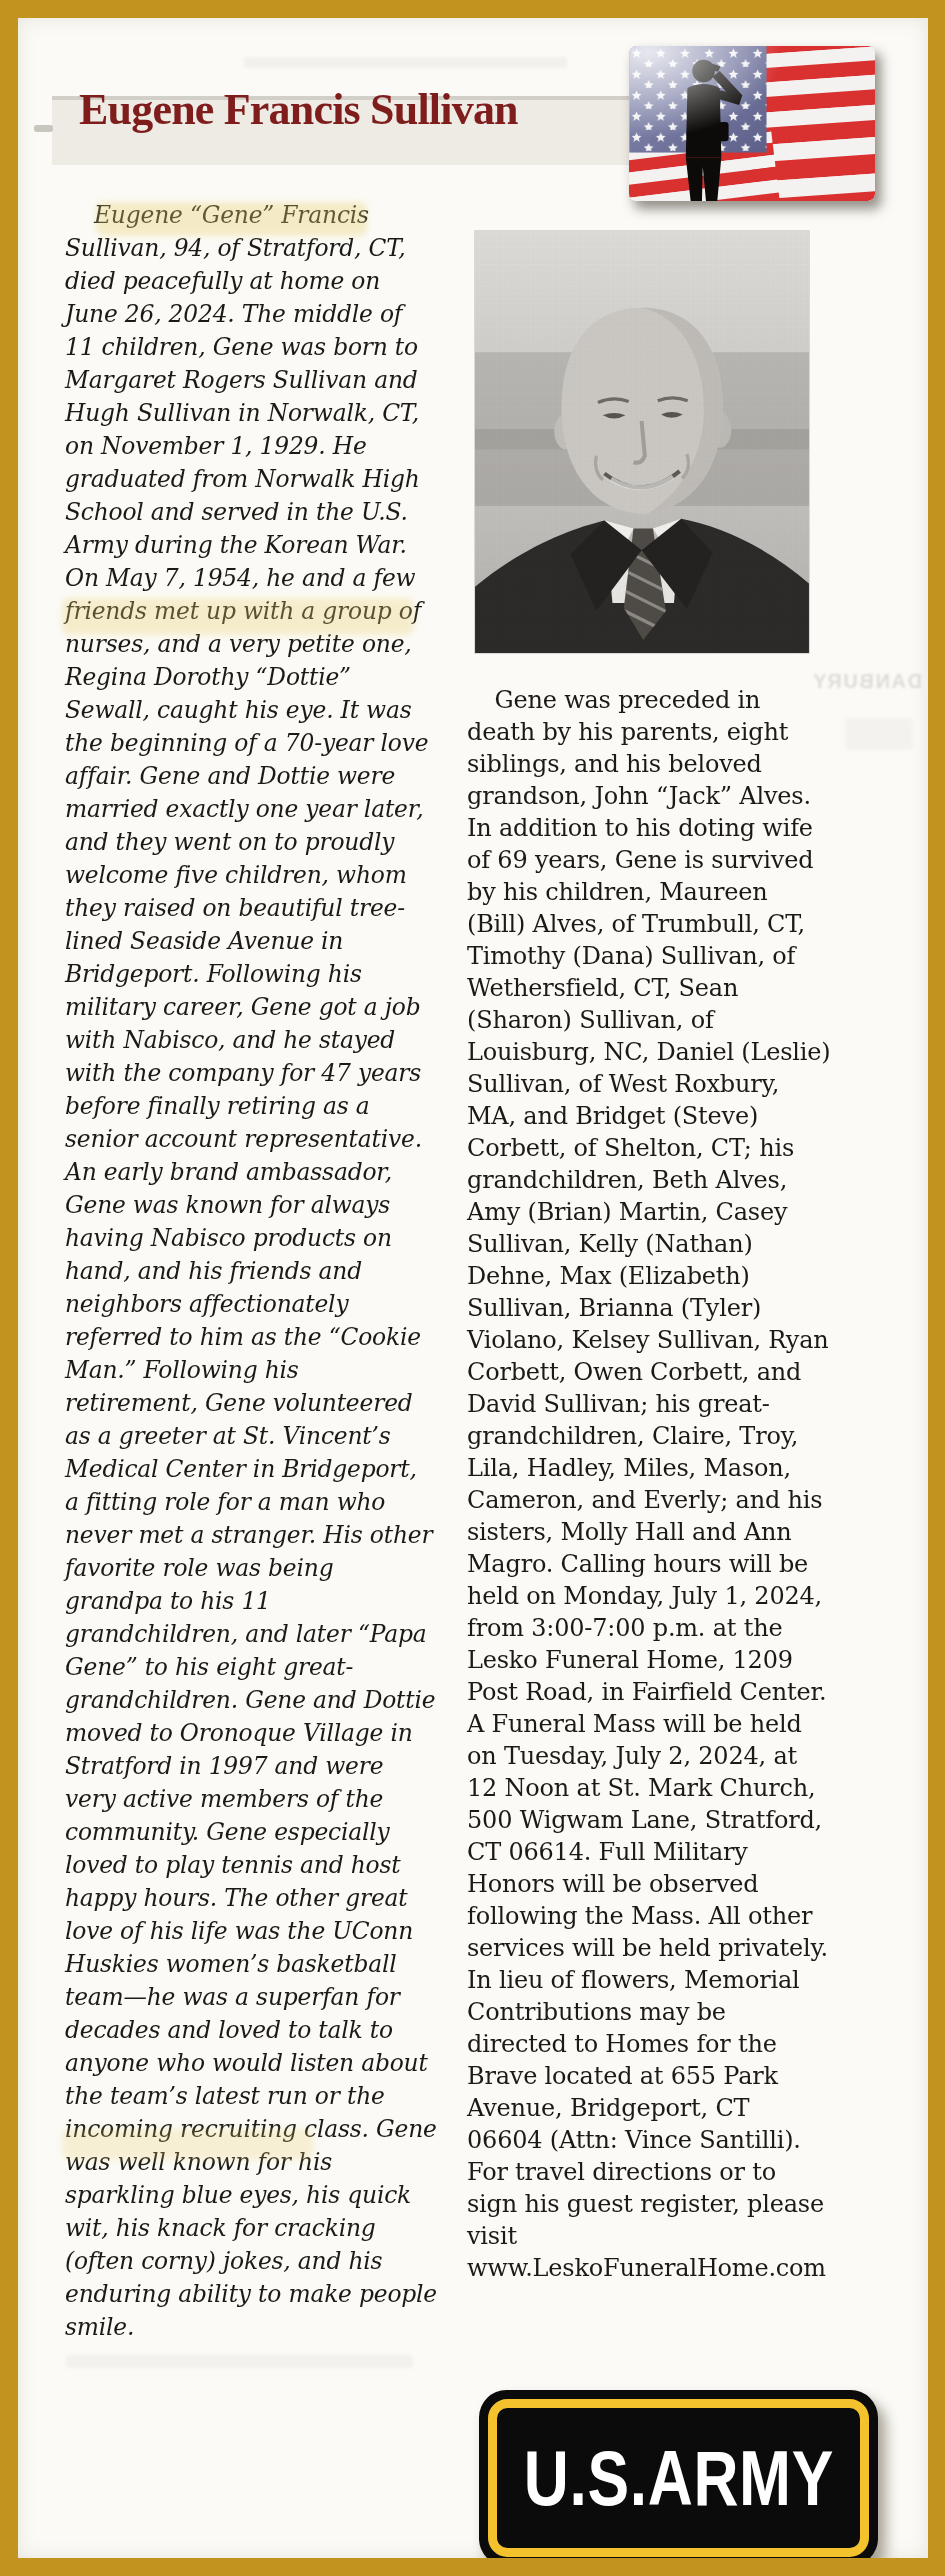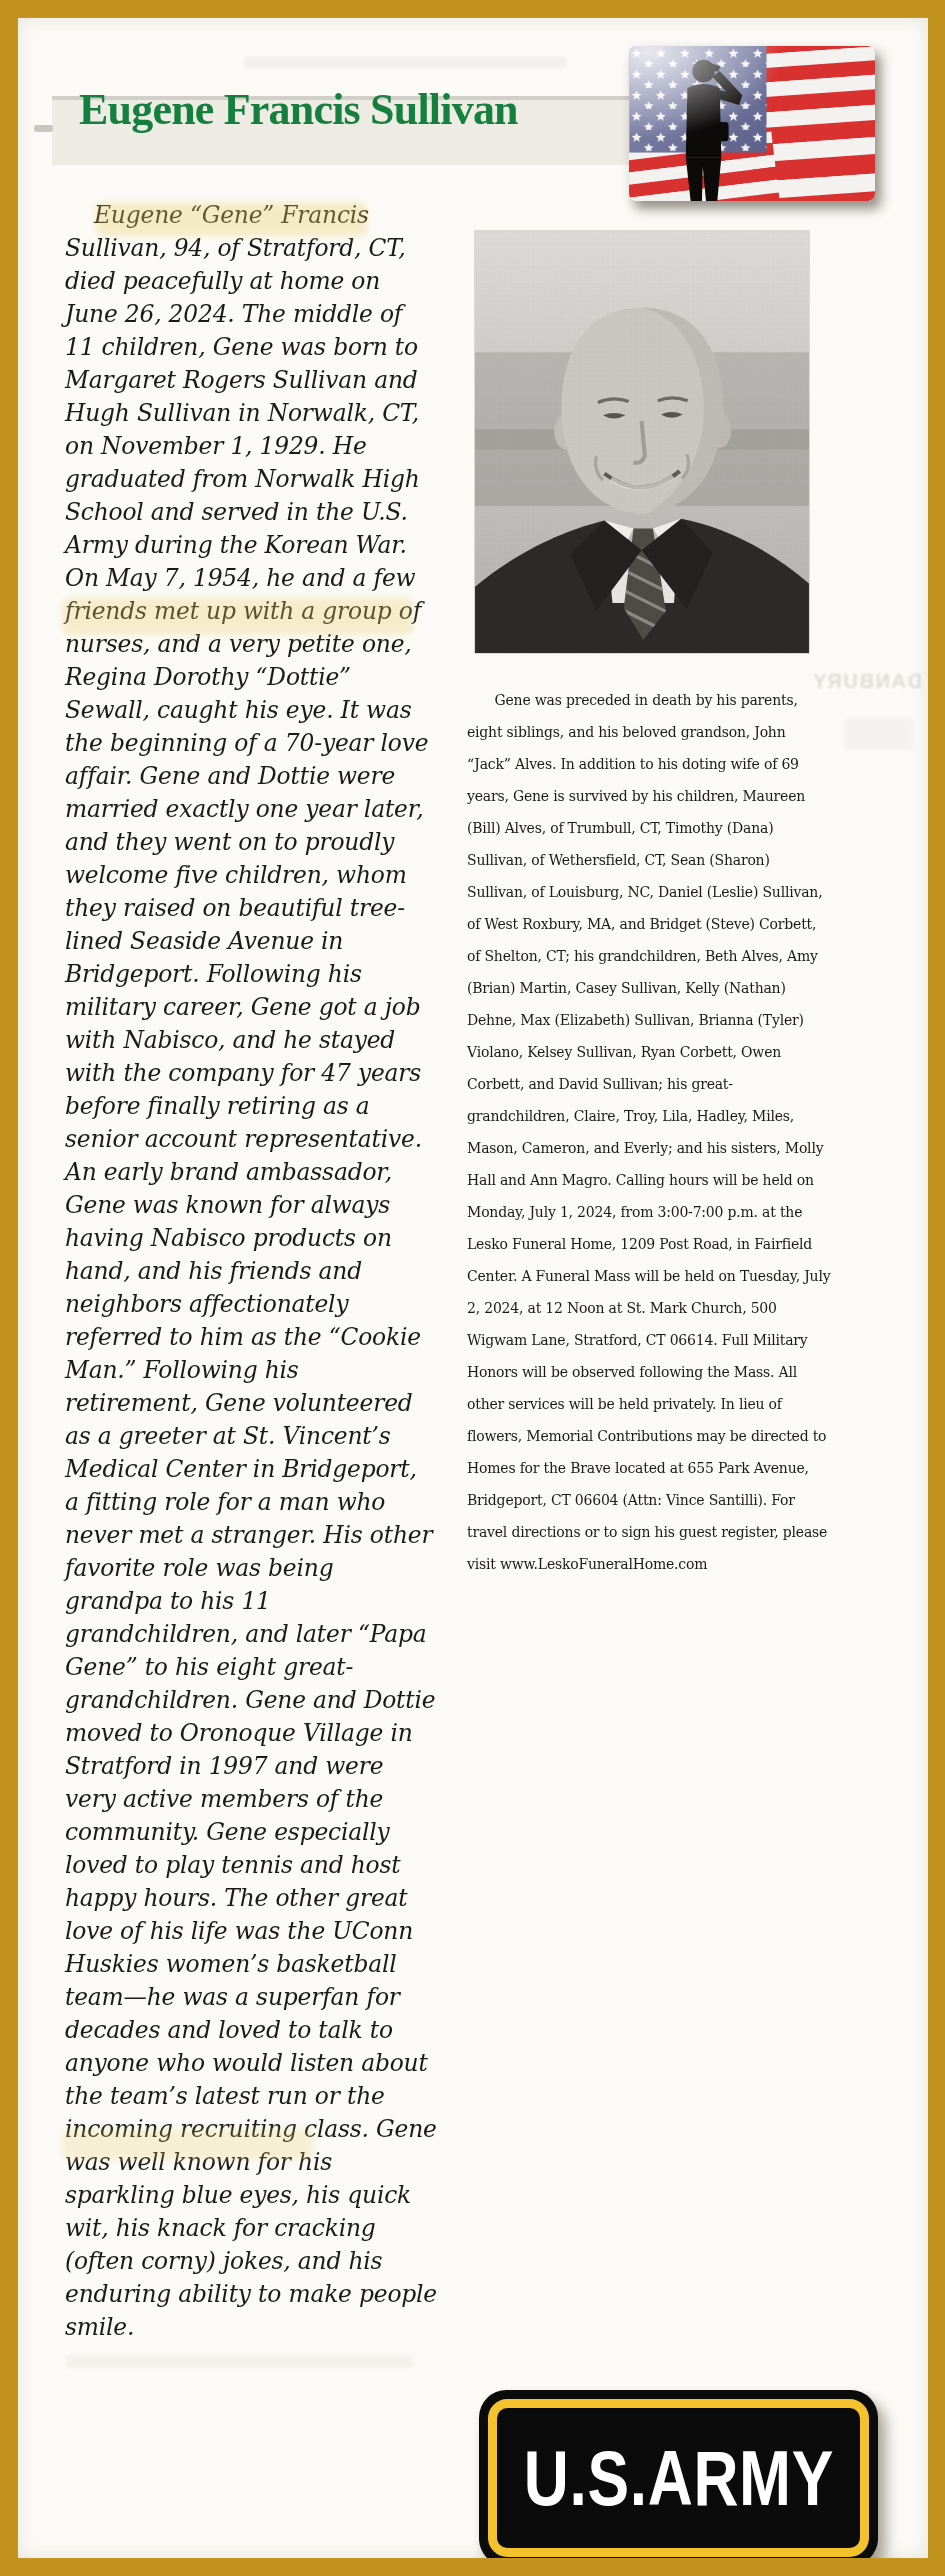--- a/index.html
+++ b/index.html
@@ -20,21 +20,21 @@
     position:absolute;left:34px;top:78px;width:590px;height:65px;
     background:#EDEBE4;border-top:4.8px solid #D2CFC8;
   }
   .left-dash{
     position:absolute;left:16px;top:107px;width:19.4px;height:7.3px;
     background:#C9C6C0;border-radius:2.4px;
   }
   .page-title{
     position:absolute;left:61px;top:66px;margin:0;
     font-family:"Liberation Serif", serif;font-weight:bold;
-    font-size:44px;line-height:52px;letter-spacing:-0.8px;color:#15803d;
+    font-size:44px;line-height:52px;letter-spacing:-0.8px;color:#7f1d1d;
     white-space:nowrap;
   }
   
   .flag-wrap{
     position:absolute;left:611px;top:27.5px;width:246px;height:155px;
     border-radius:7.3px;overflow:hidden;
     box-shadow:5.7px 7.3px 11.3px rgba(45,40,28,.5);
     background:#f2f1ef;
   }
   
@@ -42,21 +42,21 @@
     position:absolute;left:457px;top:213px;width:334px;height:422px;
     box-shadow:0 0 0 0.8px rgba(90,88,84,.25);
     overflow:hidden;
   }
   
   .col{position:absolute;color:#1C1A17;text-align:left;}
   .col p{margin:0;}
   .col-left{left:47px;top:181px;width:372px;}
   .col-left p{font-size:23.4px;line-height:33px;text-indent:29px;letter-spacing:-0.2px;font-style:italic;}
   .col-right{left:449px;top:666px;width:365px;}
-  .col-right p{font-size:14px;line-height:32px;text-indent:27.5px;letter-spacing:-0.2px;}
+  .col-right p{font-size:24px;line-height:32px;text-indent:27.5px;letter-spacing:-0.2px;}
   
   .army-badge{
     position:absolute;left:461px;top:2372px;width:399px;height:176px;
     background:#0B0B0B;border-radius:27.5px;z-index:5;
     box-shadow:7.3px 9px 13px rgba(70,62,42,.45);
   }
   .army-ring{
     position:absolute;inset:9px;border:9px solid #F4C22C;border-radius:19.4px;
     display:flex;align-items:center;justify-content:center;overflow:hidden;
   }

